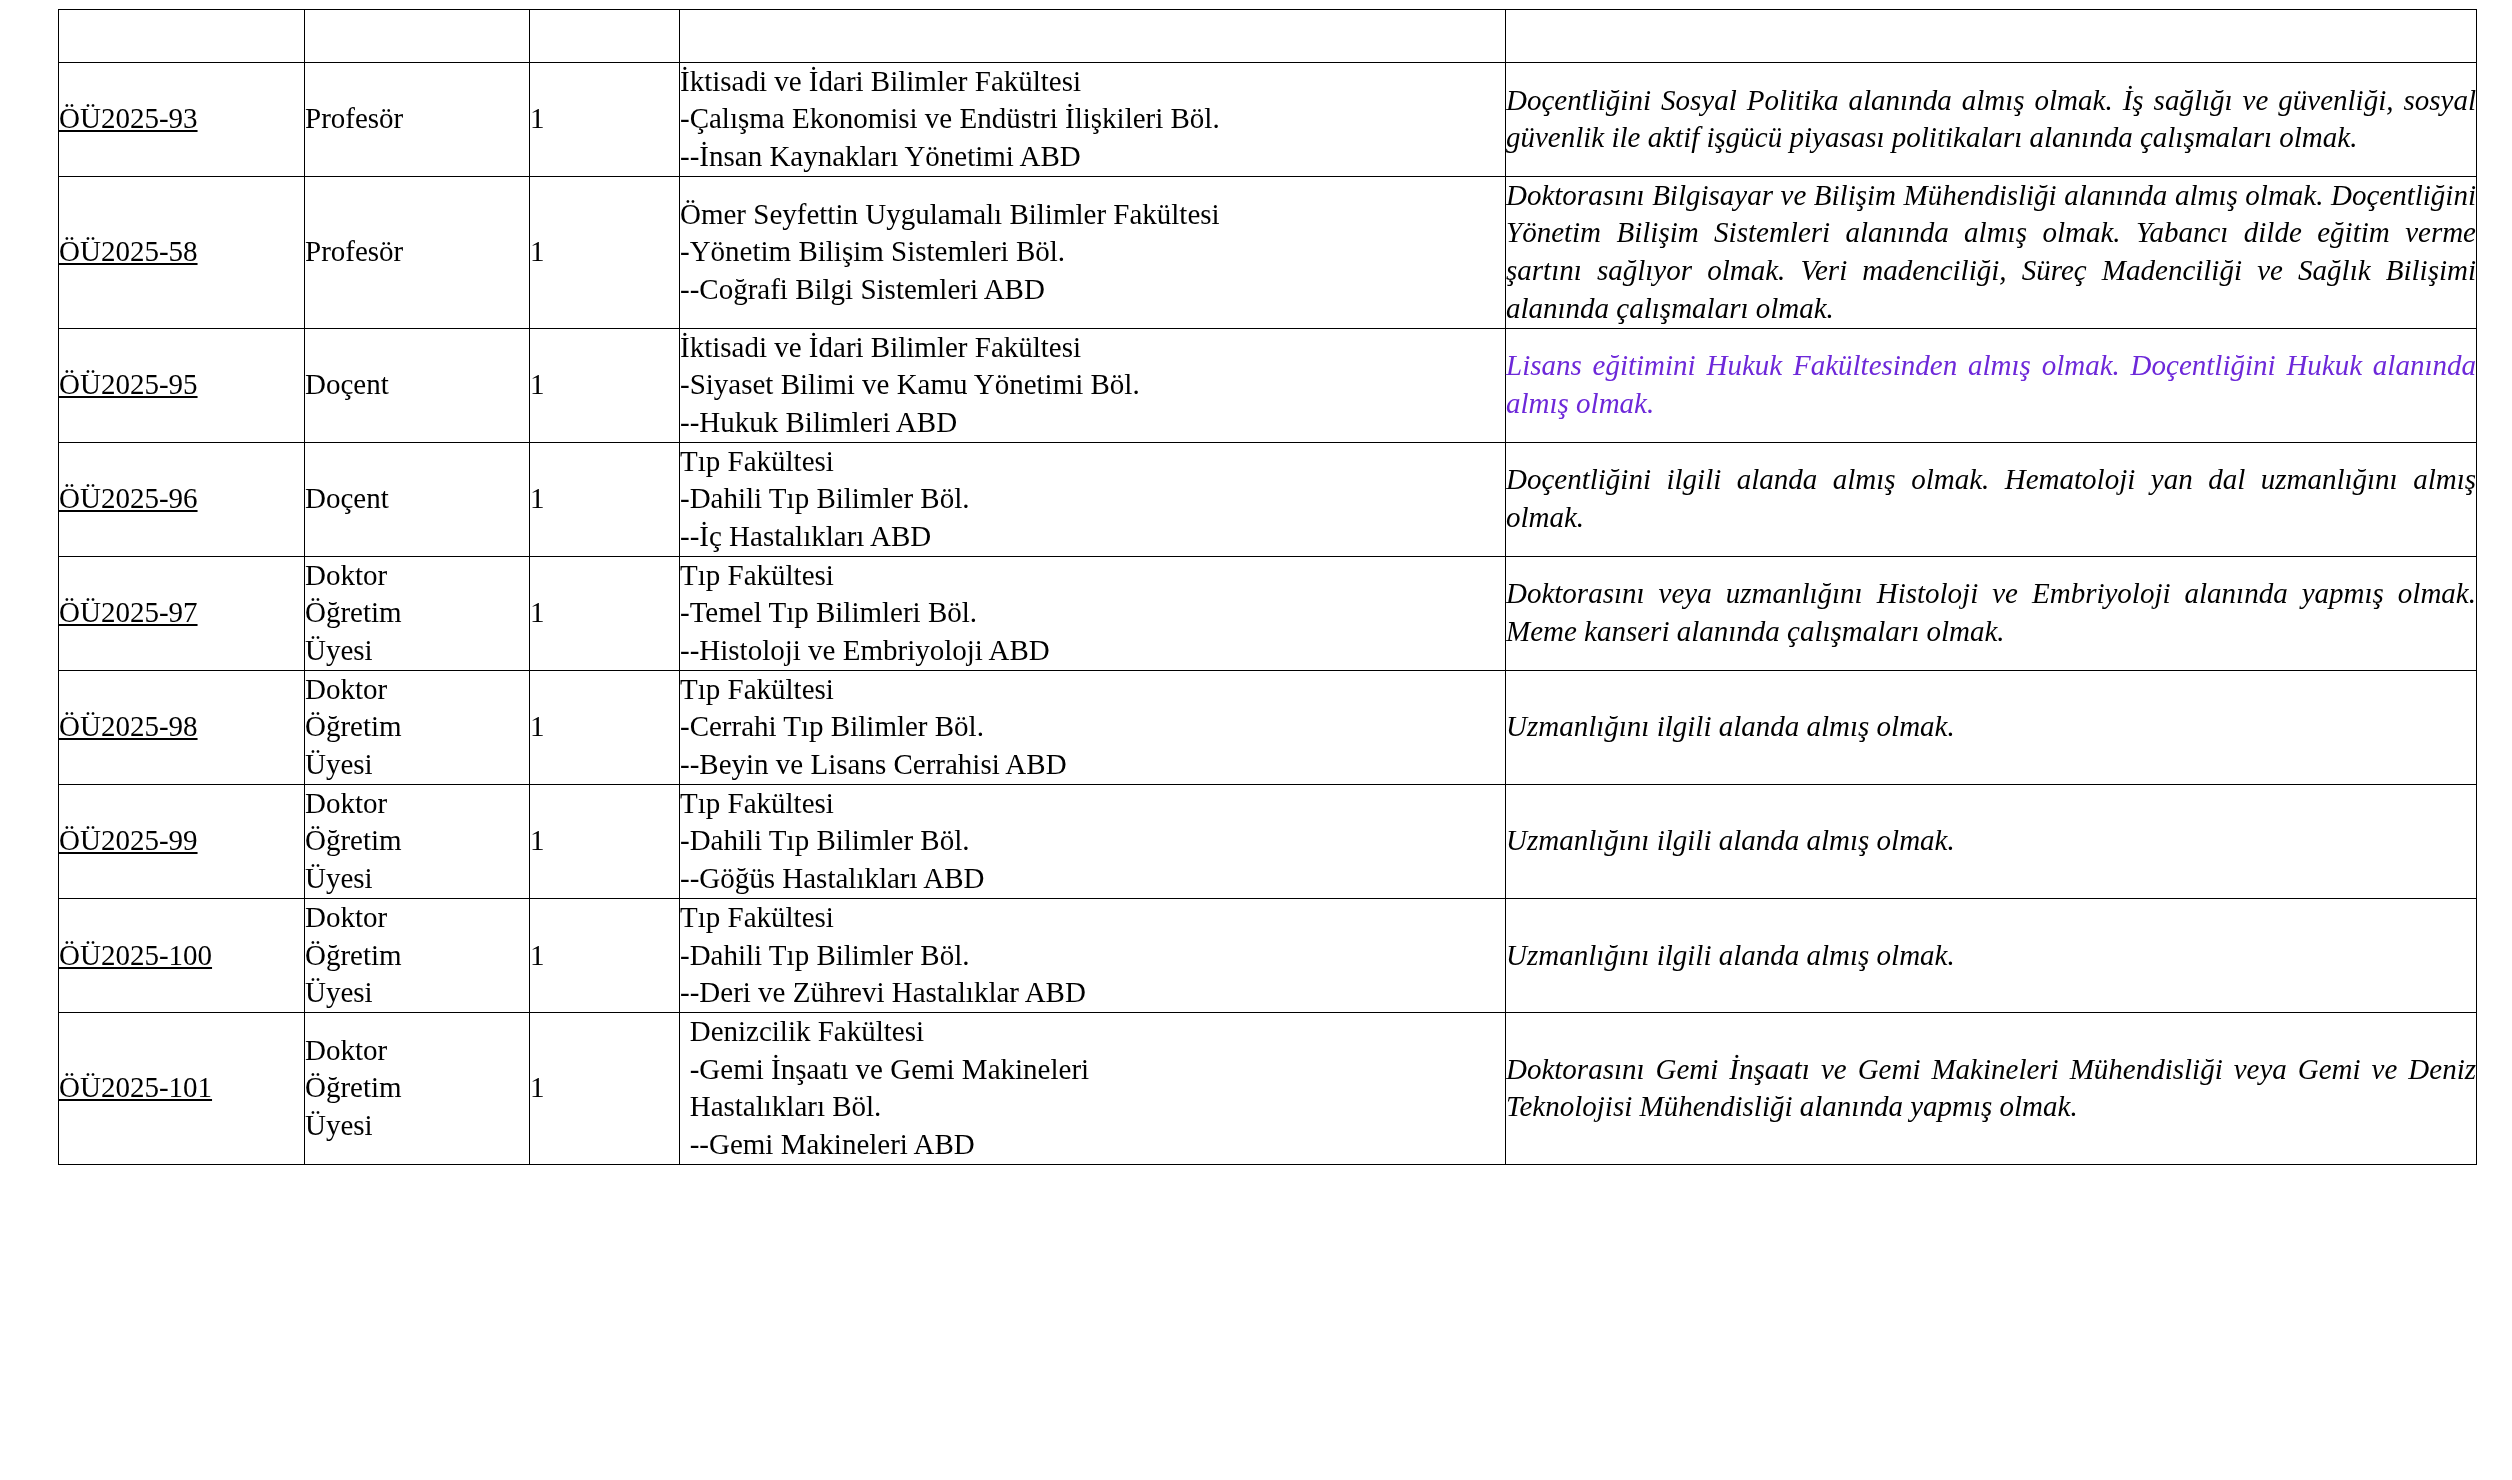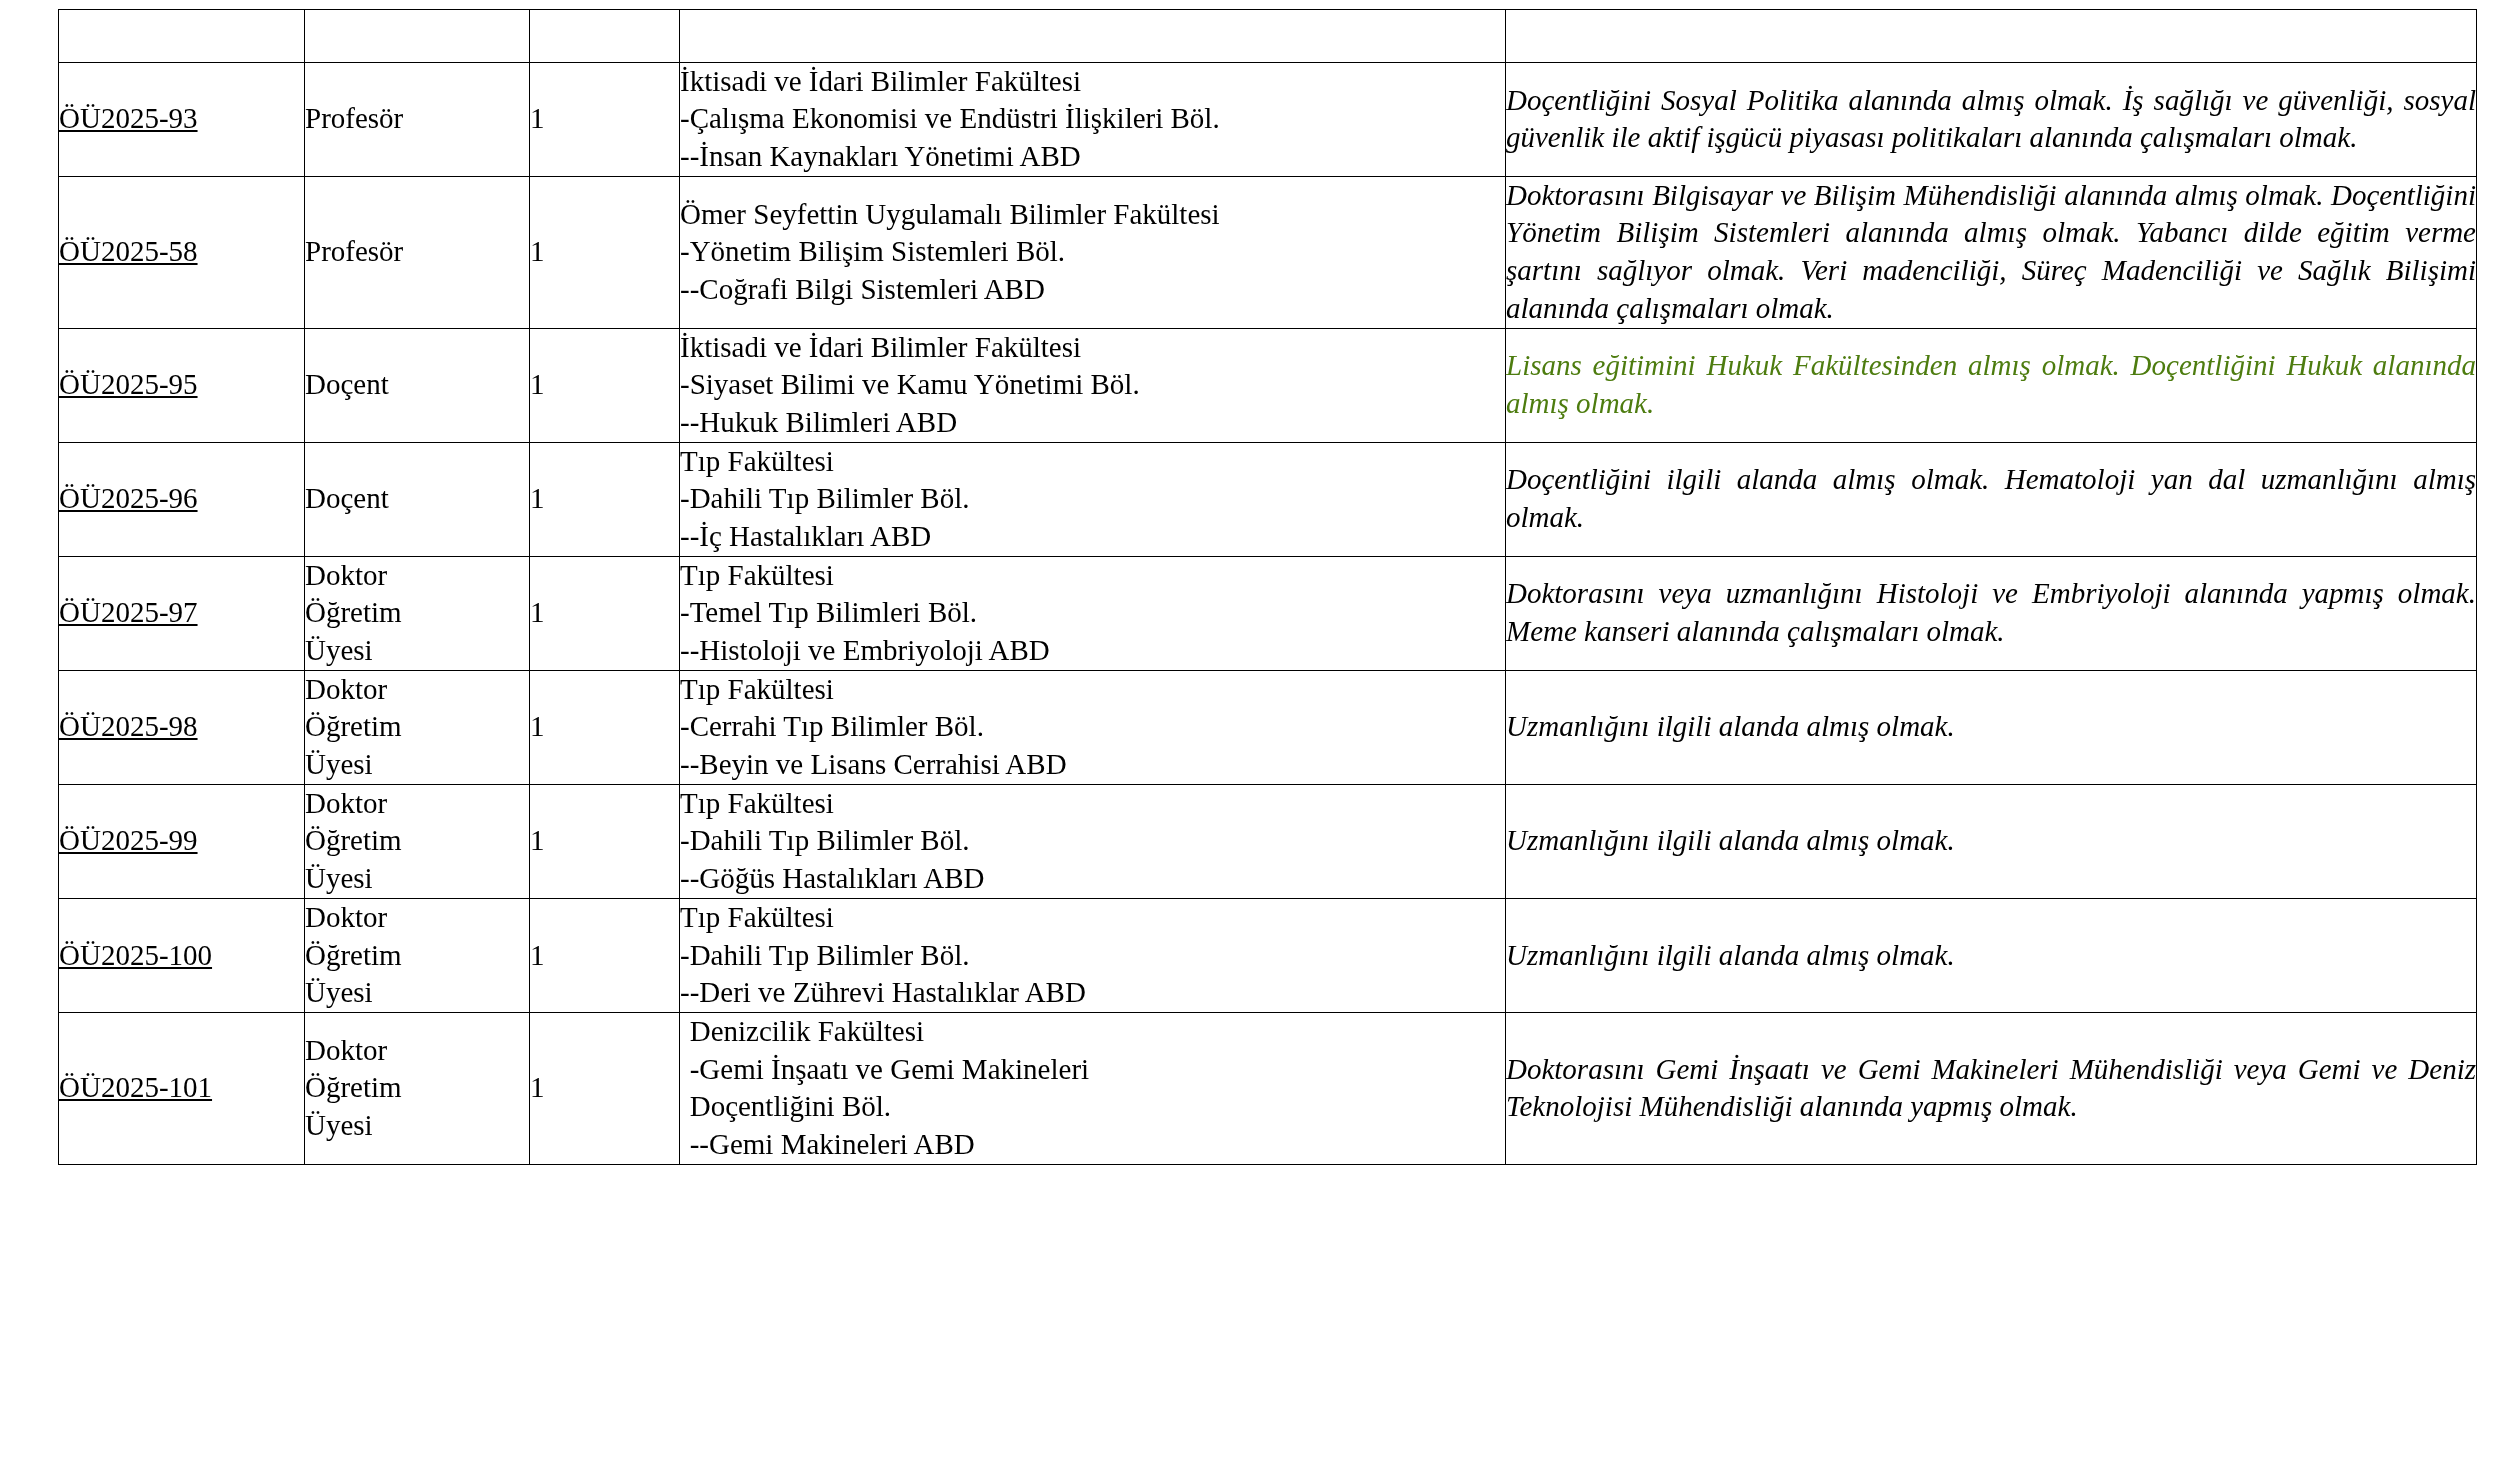--- a/index.html
+++ b/index.html
@@ -69,21 +69,21 @@
     padding: 9.7px 11.6px 9.7px 13.6px;
   }
   td.cell-unit .unit-line { display: block; white-space: nowrap; }
   td.cell-unit.indented .unit-line { padding-left: 9.7px; }
   td.cell-desc {
     padding: 9.7px 17.5px 9.7px 19.4px;
     text-align: justify;
     text-justify: inter-word;
     font-style: italic;
   }
-  td.cell-desc.gray { color: #4d7c0f; }
+  td.cell-desc.gray { color: #6d28d9; }
 </style>
 </head>
 <body>
 
 <div class="page">
   <div class="table-wrap">
     <table class="vacancy-table">
       <colgroup>
         <col class="c-id">
           <col class="c-title">
@@ -215,21 +215,21 @@
             <td class="cell-id">ÖÜ2025-101</td>
             <td class="cell-title">
               <span class="title-line">Doktor</span>
               <span class="title-line">Öğretim</span>
               <span class="title-line">Üyesi</span>
             </td>
             <td class="cell-count">1</td>
             <td class="cell-unit indented">
               <span class="unit-line">Denizcilik Fakültesi</span>
               <span class="unit-line">-Gemi İnşaatı ve Gemi Makineleri</span>
-              <span class="unit-line">Doçentliğini Böl.</span>
+              <span class="unit-line">Hastalıkları Böl.</span>
               <span class="unit-line">--Gemi Makineleri ABD</span>
             </td>
             <td class="cell-desc">Doktorasını Gemi İnşaatı ve Gemi Makineleri Mühendisliği veya Gemi ve Deniz Teknolojisi Mühendisliği alanında yapmış olmak.</td>
           </tr>
         </tbody>
     </table>
   </div>
 </div>
 
 

